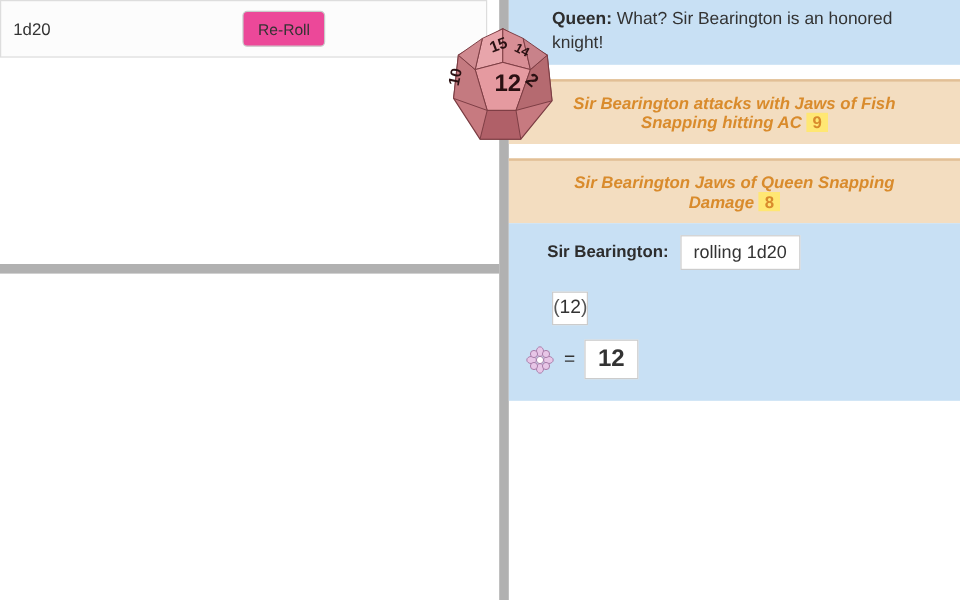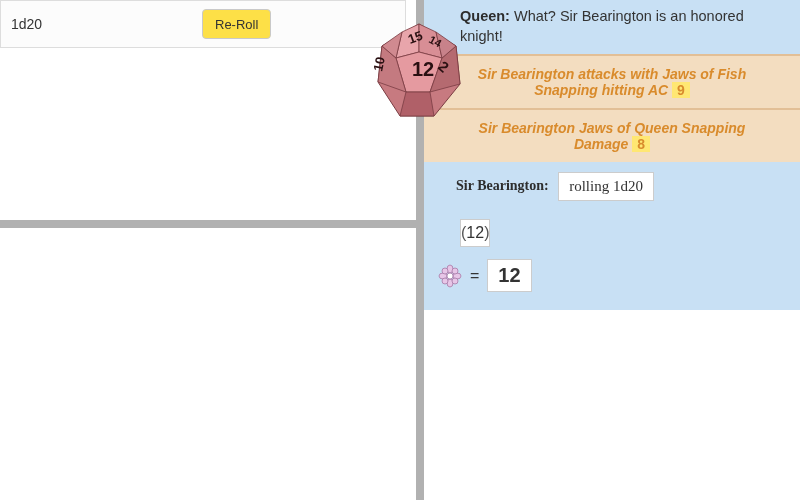--- a/index.html
+++ b/index.html
@@ -45,21 +45,21 @@
     height: 28px;
     border: none;
     background: transparent;
     font-size: 14px;
     color: #333;
     outline: none;
   }
   .reroll-btn {
     height: 30px;
     padding: 0 12px;
-    background: #fde047;
+    background: #ec4899;
     border: 1px solid #c9c9c9;
     border-radius: 4px;
     font-size: 13px;
     color: #333;
     cursor: pointer;
   }
   .horiz-divider {
     position: absolute;
     left: 0; top: 220px;
     width: 416px; height: 8px;
@@ -80,34 +80,35 @@
   }
   .chat-blue { background: #c8e0f4; }
   .chat-orange {
     background: #f3ddc0;
     border-top: 2px solid #e2bf96;
     text-align: center;
     font-style: italic;
     font-weight: bold;
     color: #d98b2c;
     padding: 10px 30px;
+    margin-top: 12px;
   }
   .chat-orange .hl {
     background: #ffe773;
     color: #d98b2c;
     padding: 0 5px;
     font-style: normal;
   }
   .speaker { font-weight: bold; color: #2d2d2d; }
   .first-msg { padding-left: 36px; }
   .roll-block {
     background: #c8e0f4;
     padding: 10px 14px 18px 14px;
   }
-  .roll-header { margin-bottom: 8px; padding-left: 18px; font-family: Liberation Serif, serif; }
+  .roll-header { margin-bottom: 8px; padding-left: 18px; }
   .roll-header .speaker { font-weight: bold; }
   .roll-header .roll-cmd {
     display: inline-block;
     background: #fff;
     border: 1px solid #ccc;
     padding: 5px 10px;
     font-size: 15px;
     margin-left: 6px;
     vertical-align: middle;
   }

